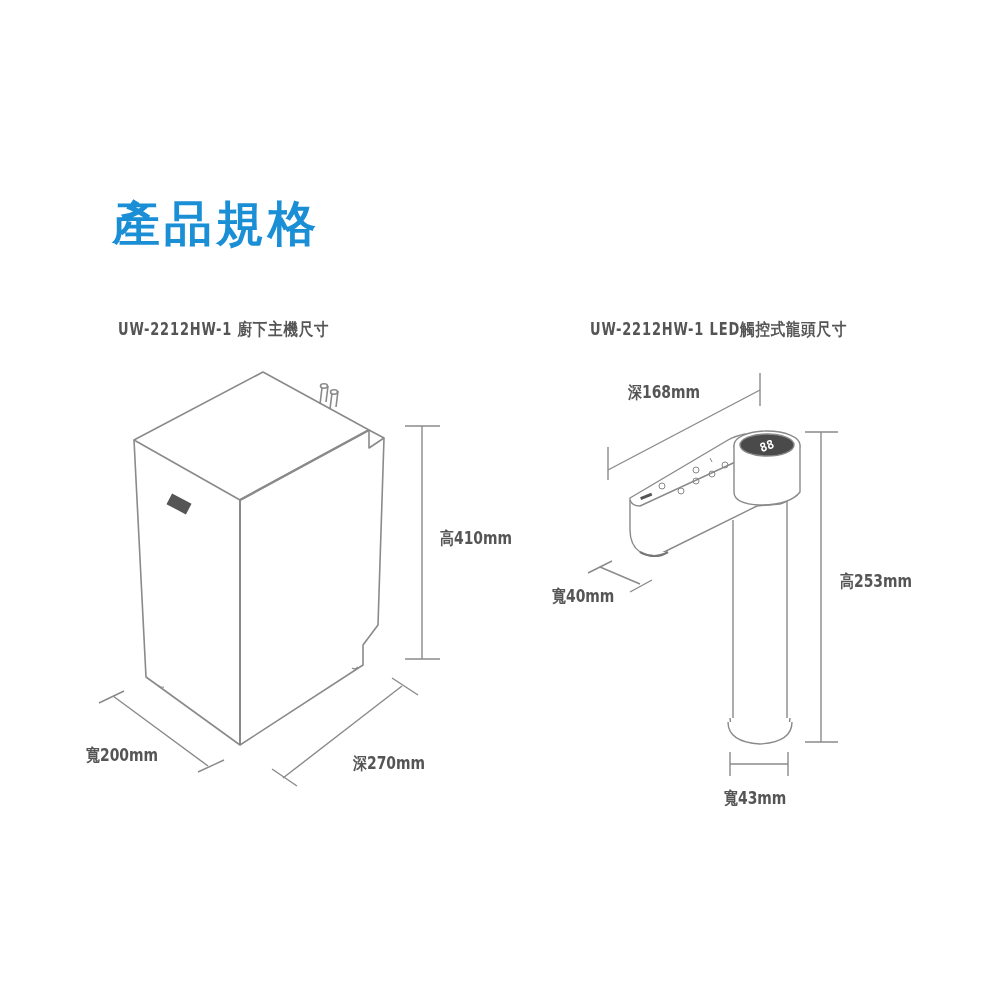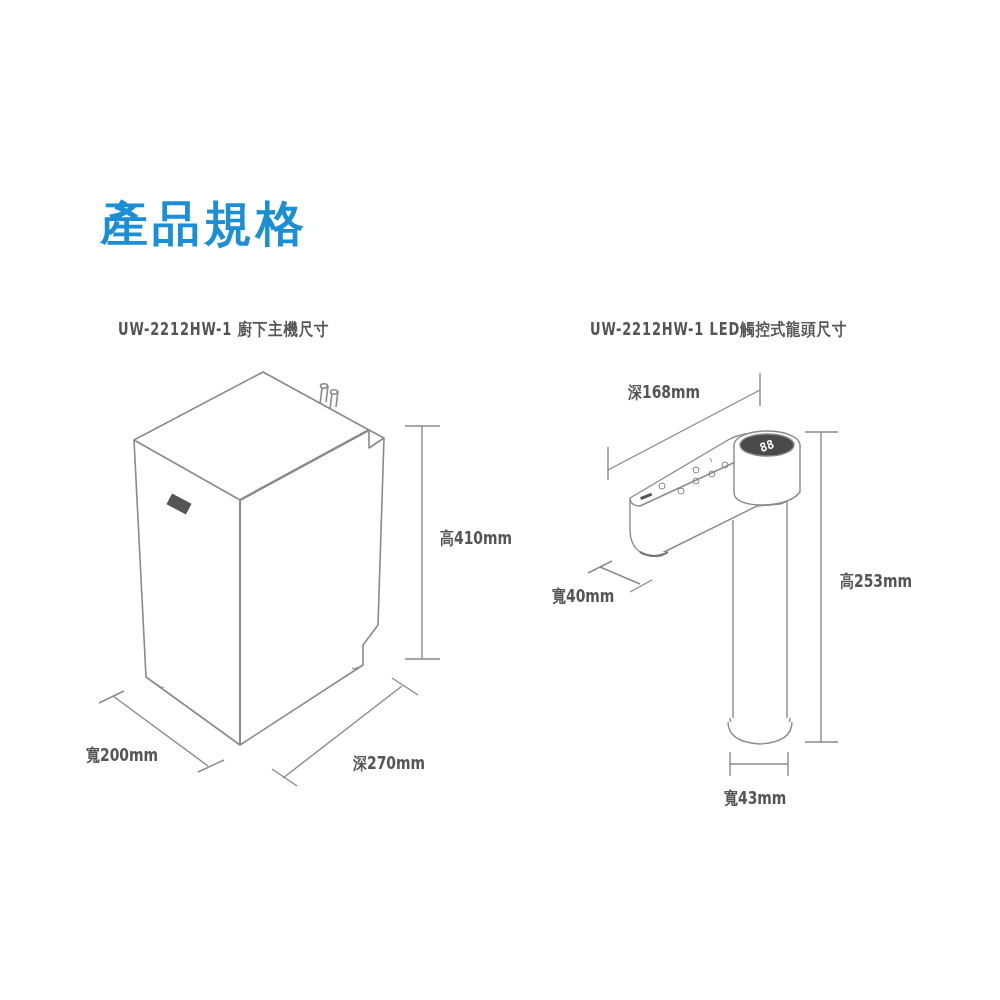--- a/index.html
+++ b/index.html
@@ -1,18 +1,18 @@
 <!DOCTYPE html>
 <html><head>
   <meta charset="utf-8">
   <style>
     html, body { margin: 0; padding: 0; background: #ffffff; }
     body { width: 1000px; height: 1000px; position: relative; overflow: hidden; font-family: "DejaVu Sans", sans-serif; }
     .title {
-      position: absolute; left: 100px; top: 192px;
+      position: absolute; left: 112px; top: 192px;
       font-size: 48px; font-weight: bold; color: #1a8fd6; letter-spacing: 4px;
       font-family: "DejaVu Sans", sans-serif;
     }
     .subtitle {
       position: absolute; font-size: 17px; color: #555555; font-weight: bold;
       font-family: "DejaVu Sans Condensed", "DejaVu Sans", sans-serif;
       letter-spacing: 1px; white-space: nowrap;
     }
     .dim {
       position: absolute; font-size: 17px; color: #555555; font-weight: bold;

